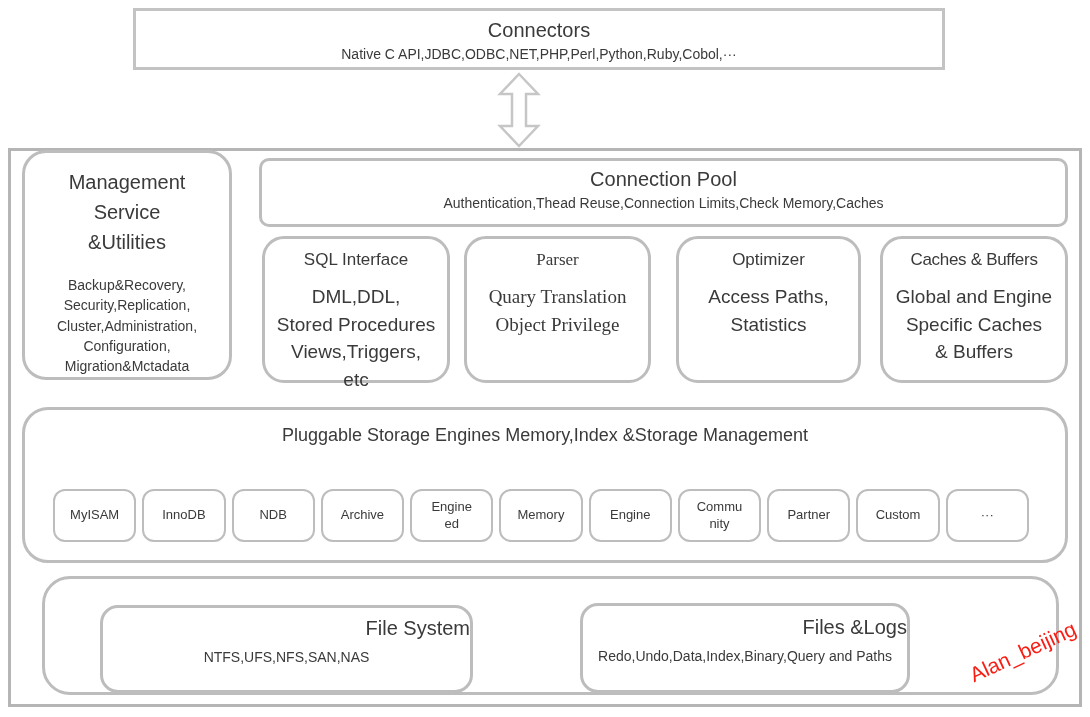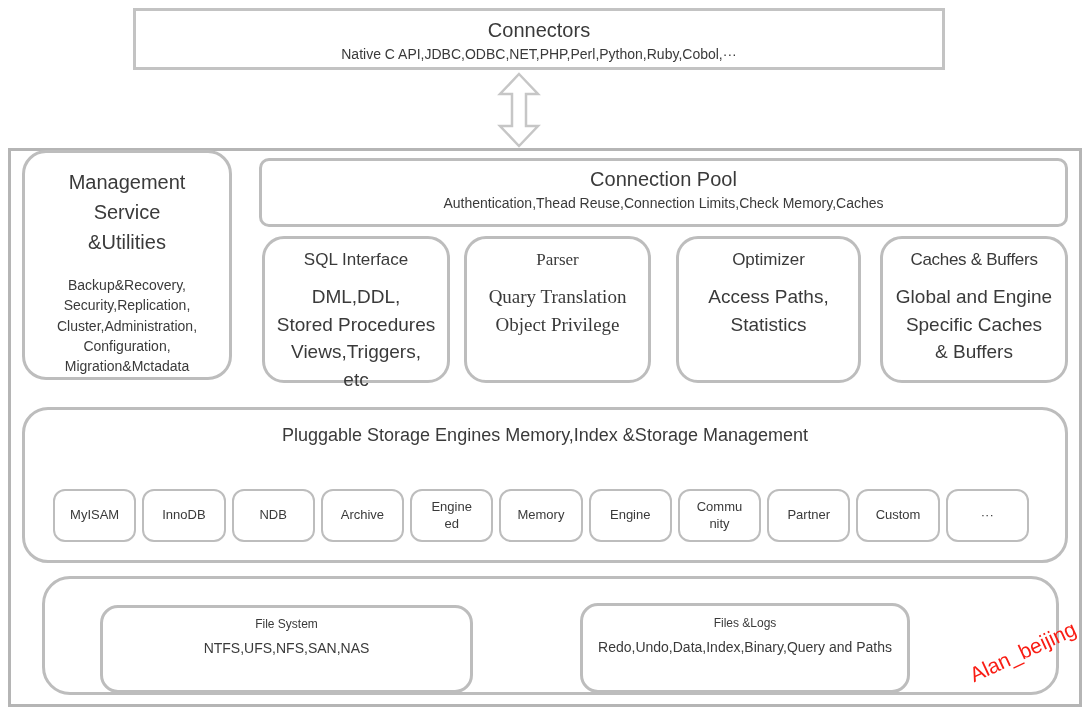--- a/index.html
+++ b/index.html
@@ -56,21 +56,21 @@
     flex:1;border:2.5px solid #bdbdbd;border-radius:12px;background:#fff;
     display:flex;align-items:center;justify-content:center;
     font-size:13px;line-height:1.25;text-align:center;box-sizing:border-box;
   }
 
   
   .bottom{left:42px;top:576px;width:1017px;height:119px;border-radius:28px;}
   .fsys{left:55px;top:26px;width:373px;height:88px;border-radius:18px;padding-top:9px;}
   .flog{left:535px;top:24px;width:330px;height:90px;border-radius:18px;padding-top:10px;}
   .inner-box{position:absolute;background:#fff;box-sizing:border-box;border:3px solid #bdbdbd;}
-  .fsys .ttl,.flog .ttl{font-size:12px;}
+  .fsys .ttl,.flog .ttl{font-size:20px;text-align:right;}
   .fsys .sub,.flog .sub{margin-top:7px;}
 
   
   .watermark{
     position:absolute;left:1023px;top:652px;
     transform:translate(-50%,-50%) rotate(-25deg);
     font-size:21px;white-space:nowrap;
   }
 </style>
 </head>

